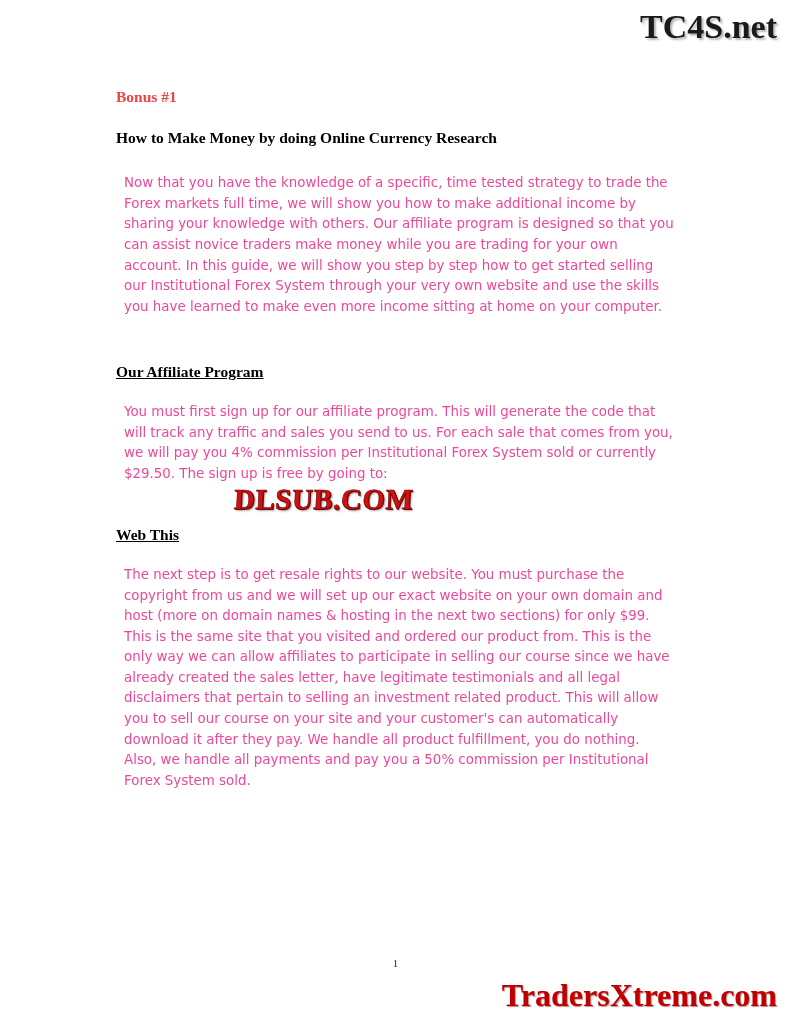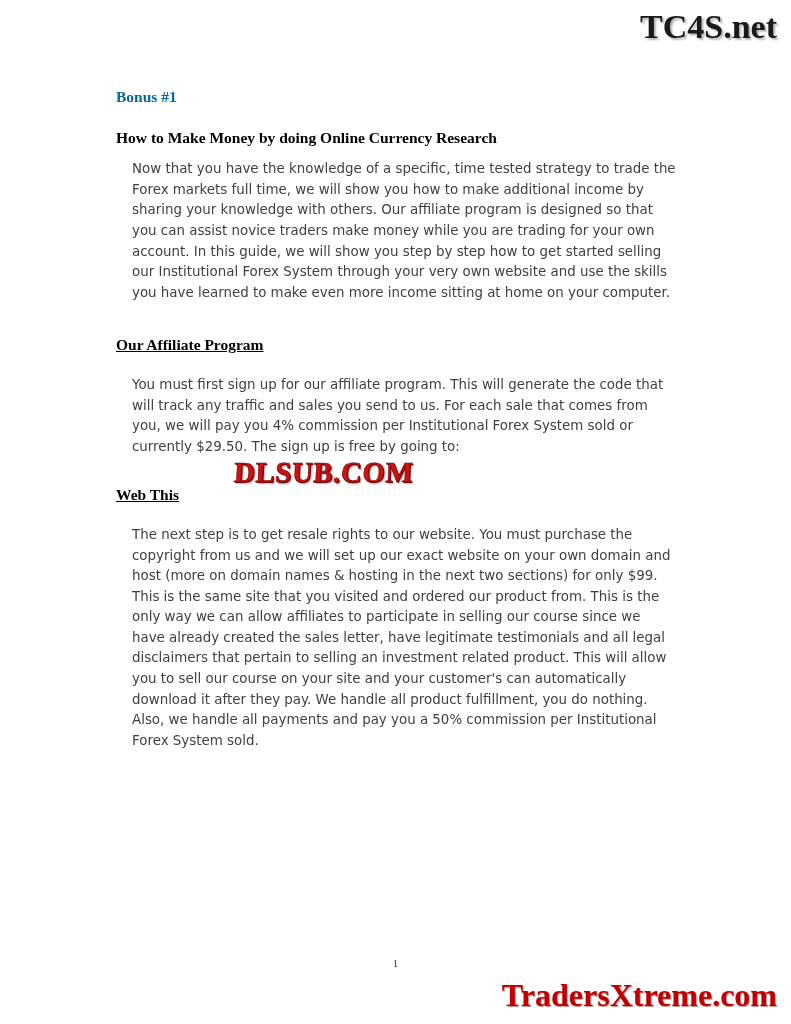--- a/index.html
+++ b/index.html
@@ -51,51 +51,51 @@
     position: absolute;
     left: 116px;
     top: 88px;
     width: 560px;
   }
 
   .h-bold {
     font-family: "Liberation Serif", serif;
     font-weight: bold;
     font-size: 15.5px;
-    color: #0369a1;
+    color: #ef4444;
     margin: 0 0 22px 0;
     line-height: 1.2;
   }
 
   .h-title {
     font-family: "Liberation Serif", serif;
     font-weight: bold;
     font-size: 15.5px;
     color: #000;
-    margin: 0 0 12px 0;
+    margin: 0 0 26px 0;
     line-height: 1.2;
   }
 
   .h-underline {
     font-family: "Liberation Serif", serif;
     font-weight: bold;
     font-size: 15.5px;
     color: #000;
     text-decoration: underline;
-    margin: 3px 0 20px 0;
+    margin: 16px 0 20px 0;
     display: inline-block;
     line-height: 1.2;
   }
 
   .para {
     font-family: "DejaVu Sans", sans-serif;
     font-size: 13.4px;
     line-height: 20.6px;
-    color: #404040;
-    margin: 0 0 24px 16px;
+    color: #ec4899;
+    margin: 0 0 24px 8px;
     text-align: left;
   }
 
   .link-line {
     position: relative;
     font-family: "Liberation Serif", serif;
     font-weight: bold;
     font-size: 15px;
     color: #000;
     margin: 0 0 26px 0;

